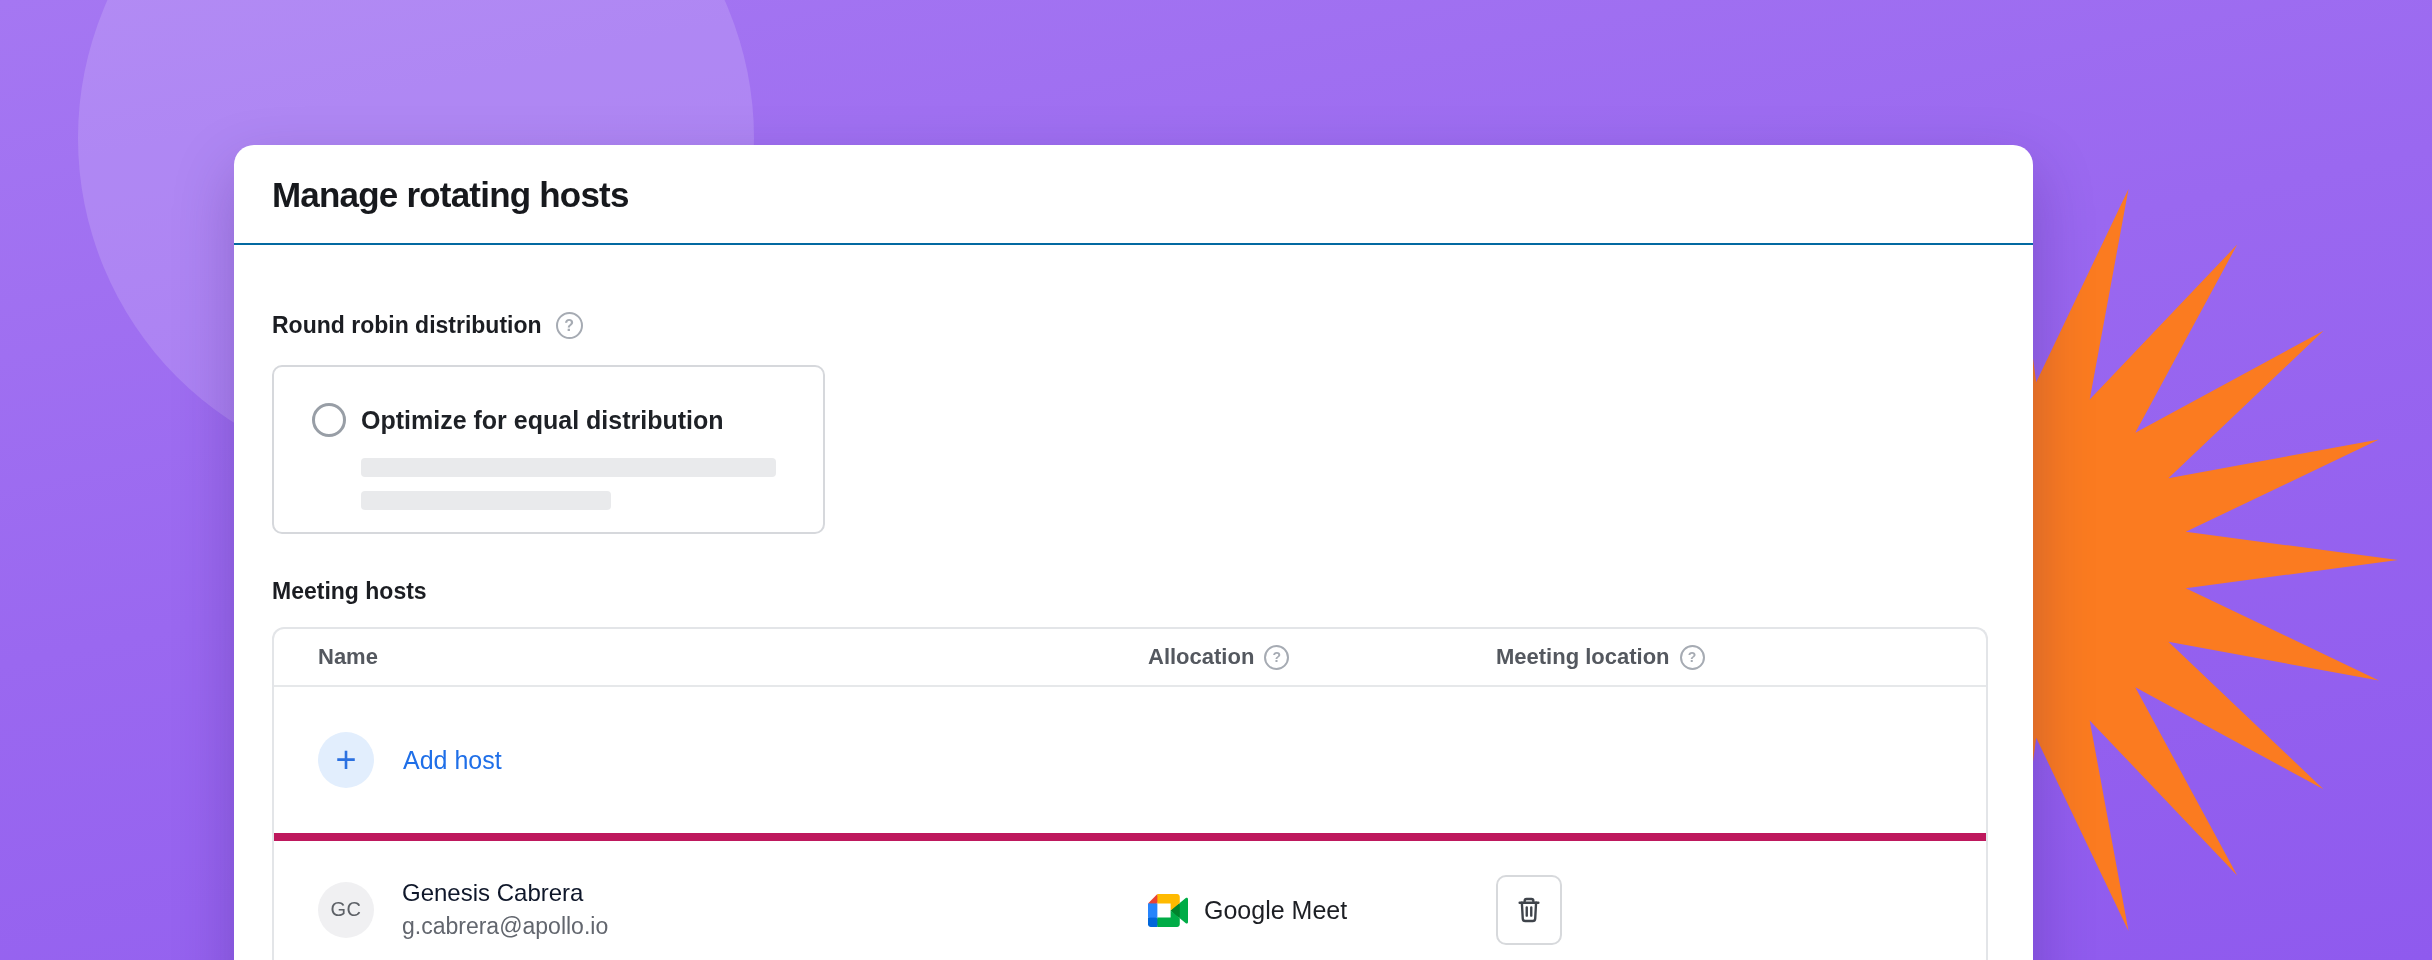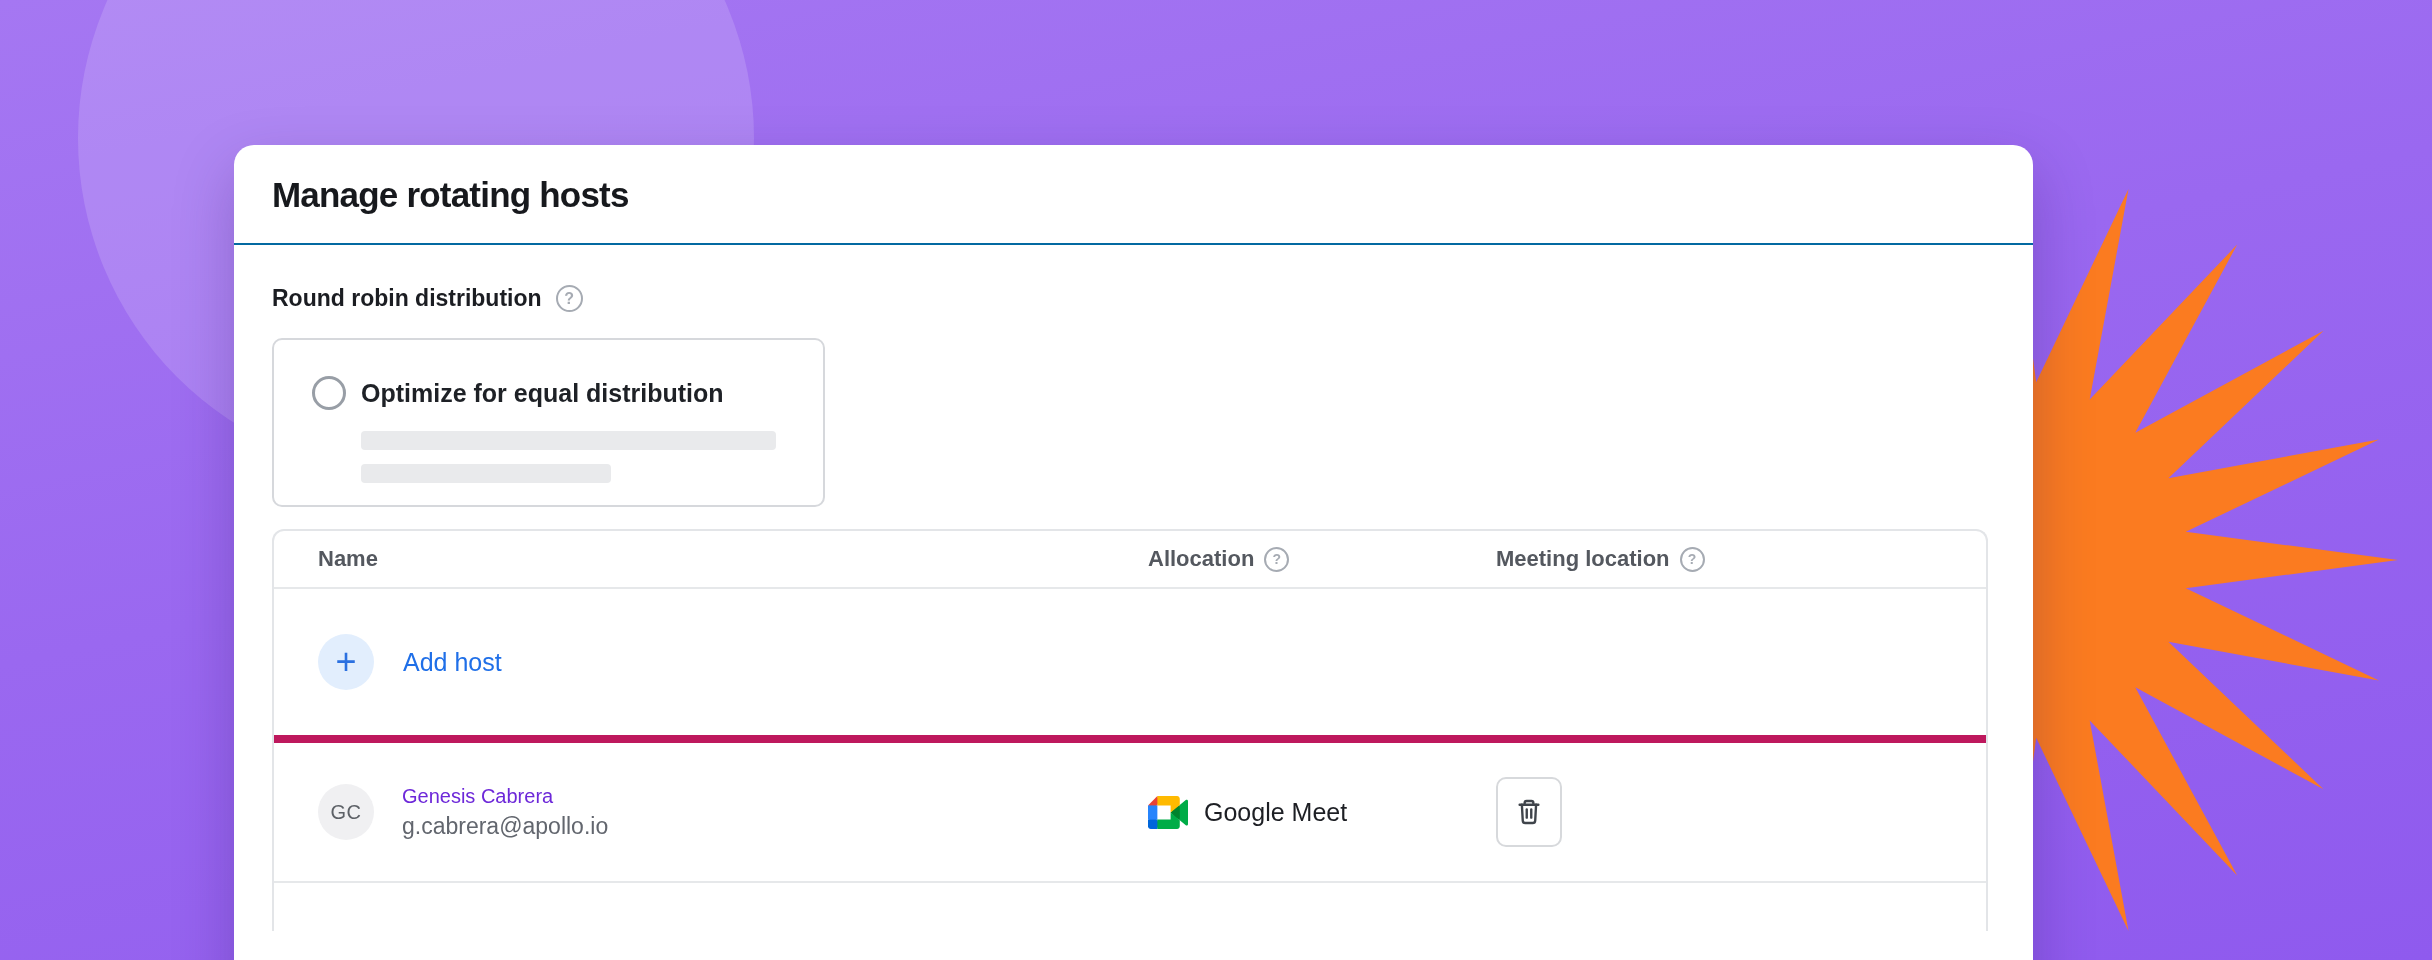--- a/index.html
+++ b/index.html
@@ -33,21 +33,21 @@
   .card-header {
     padding: 30px 38px 28px 38px;
     border-bottom: 2px solid #0369a1;
   }
   .card-title {
     font-size: 35px; font-weight: 700; color: #17191d;
     letter-spacing: -0.8px;
   }
   .card-body { padding: 40px 38px 0 38px; }
 
-  .section-label-row { display: flex; align-items: center; gap: 14px; }
+  .section-label-row { display: flex; align-items: center; gap: 14px; margin-top: 27px; }
   .section-label { font-size: 23px; font-weight: 700; color: #1b1d22; }
 
   .help-icon {
     width: 27px; height: 27px; border-radius: 50%;
     border: 2px solid #a6abb3; color: #a6abb3;
     display: inline-flex; align-items: center; justify-content: center;
     font-size: 16px; font-weight: 700; cursor: pointer; flex: 0 0 auto;
   }
 
   
@@ -104,21 +104,21 @@
   .add-label { font-size: 25px; font-weight: 500; color: #1f6fe8; }
 
   .host-row { height: 146px; border-top: 8px solid #be185d; }
   .cell-name { display: flex; align-items: center; gap: 28px; padding-left: 44px; }
   .avatar {
     width: 56px; height: 56px; border-radius: 50%; background: #f0f0f2;
     display: flex; align-items: center; justify-content: center;
     font-size: 20px; font-weight: 500; color: #5d6167; letter-spacing: 0.5px;
     flex: 0 0 auto;
   }
-  .host-name { font-size: 20px; font-weight: 500; color: #6d28d9; line-height: 1.2; }
+  .host-name { font-size: 24px; font-weight: 500; color: #0f172a; line-height: 1.2; }
   .host-email { font-size: 23px; font-weight: 400; color: #62666e; margin-top: 5px; line-height: 1.2; }
 
   .alloc-select {
     width: 161px; height: 61px; border: 2px solid #d3d6db; border-radius: 10px;
     display: flex; align-items: center; justify-content: space-between;
     padding: 0 20px 0 23px; cursor: pointer; background: #fff;
   }
   .alloc-value { font-size: 25px; color: #8d929b; }
   .caret-down {
     width: 0; height: 0;
@@ -166,20 +166,23 @@
           <span class="radio off"></span>
           <span class="option-label">Optimize for equal distribution</span>
         </div>
         <div class="bars">
           <div class="bar b2a"></div>
           <div class="bar b2b"></div>
         </div>
       </div>
     </div>
 
+    <div class="section-label-row hosts-label-row">
+      <span class="section-label">Meeting hosts</span>
+    </div>
 
     <div class="hosts-table">
 
       <div class="tgrid thead">
         <div class="th name">
           <span>Name</span>
         </div>
         <div class="th">
           <span>Allocation</span>
           <span class="help-icon">?</span>

